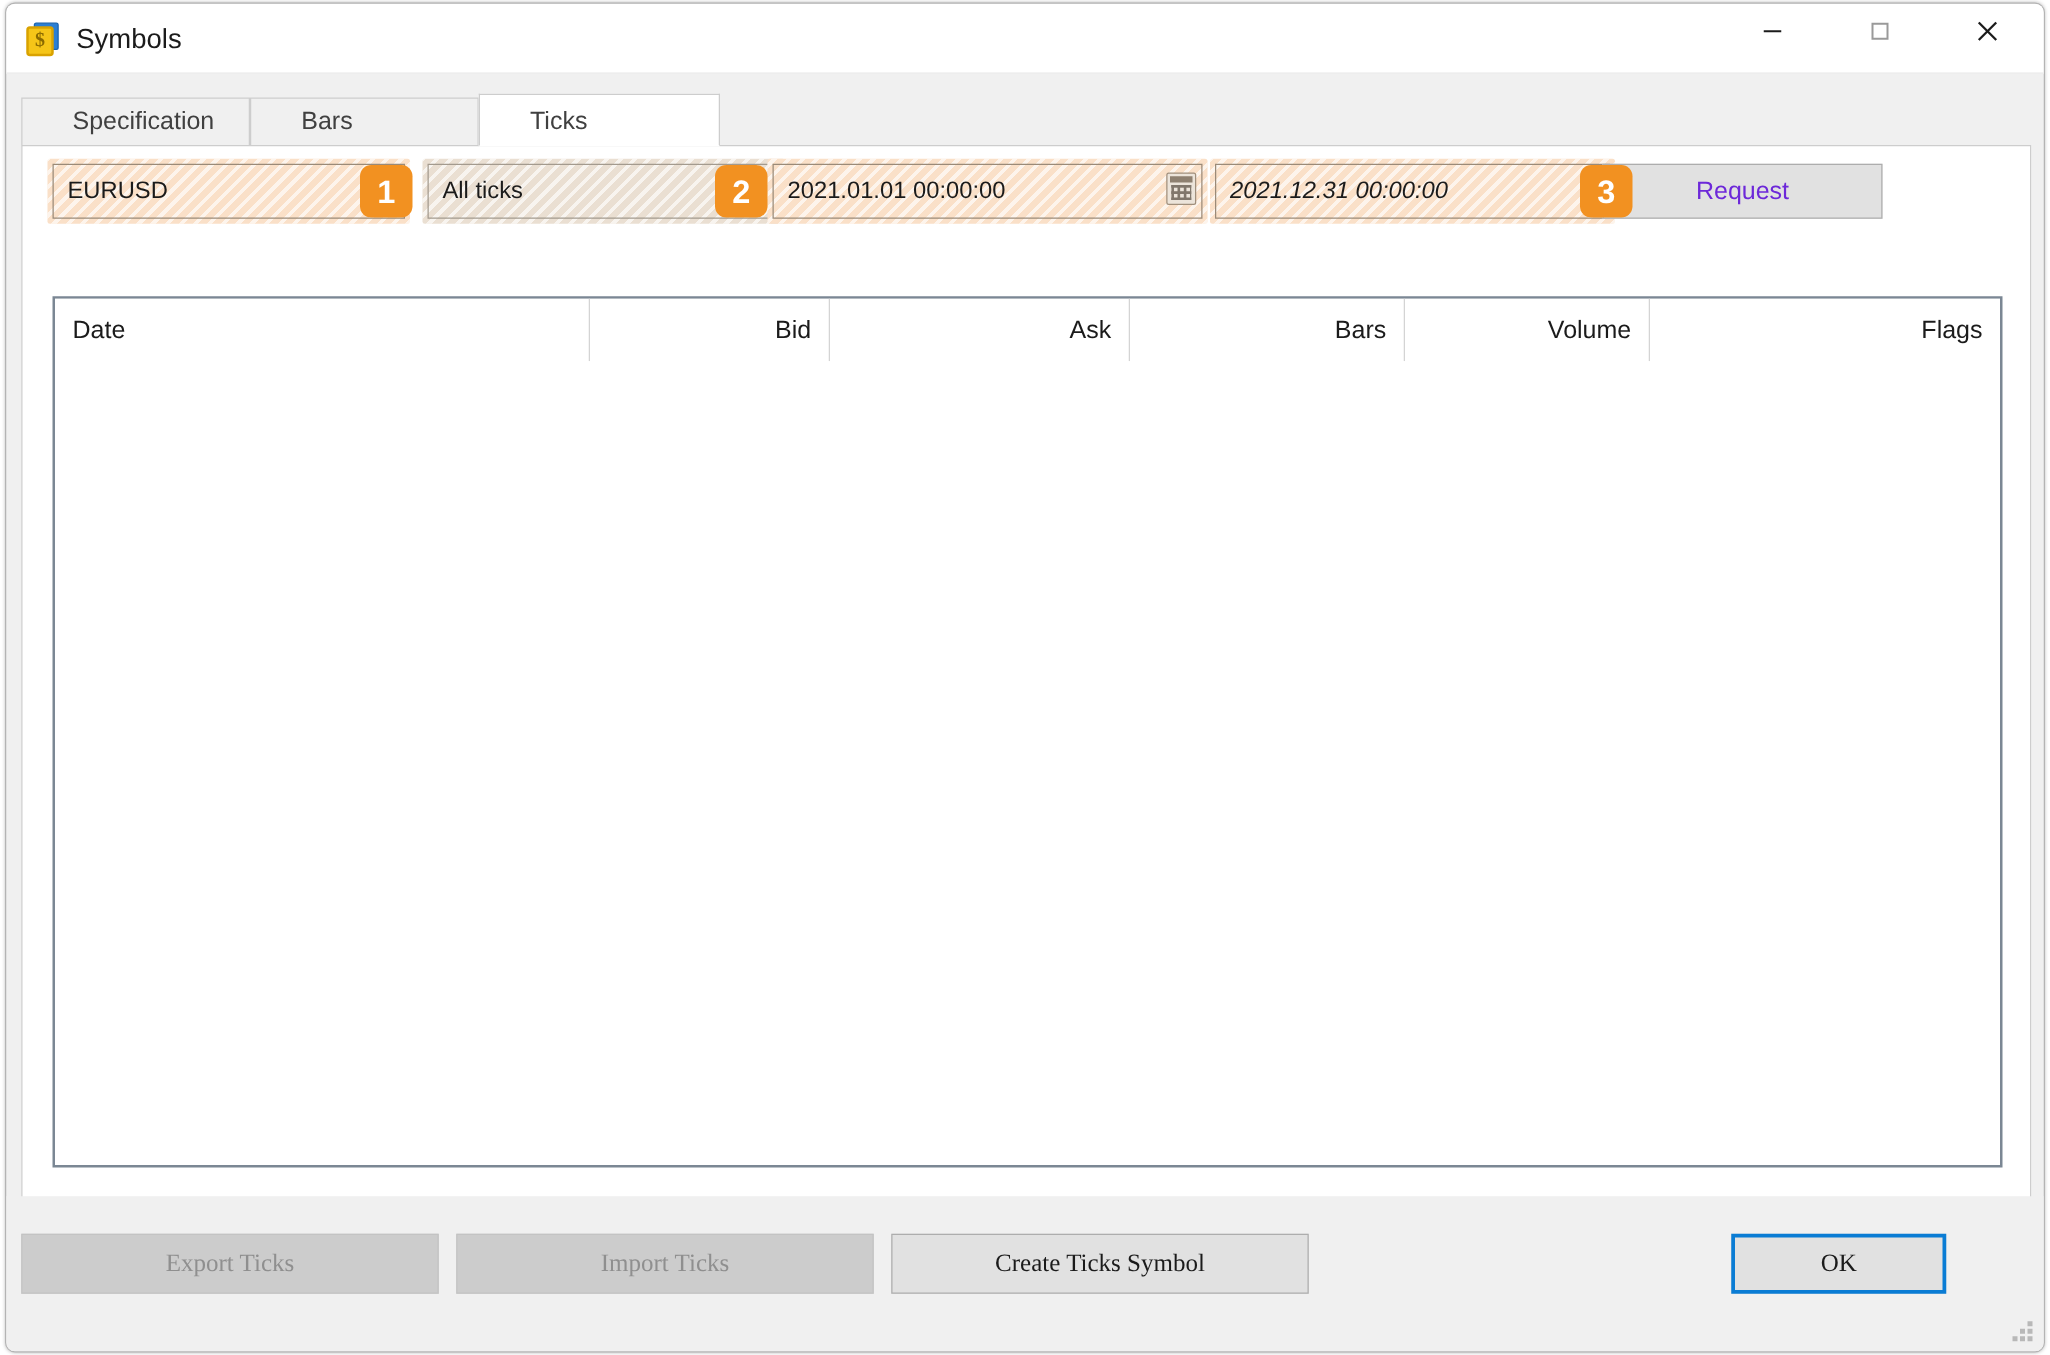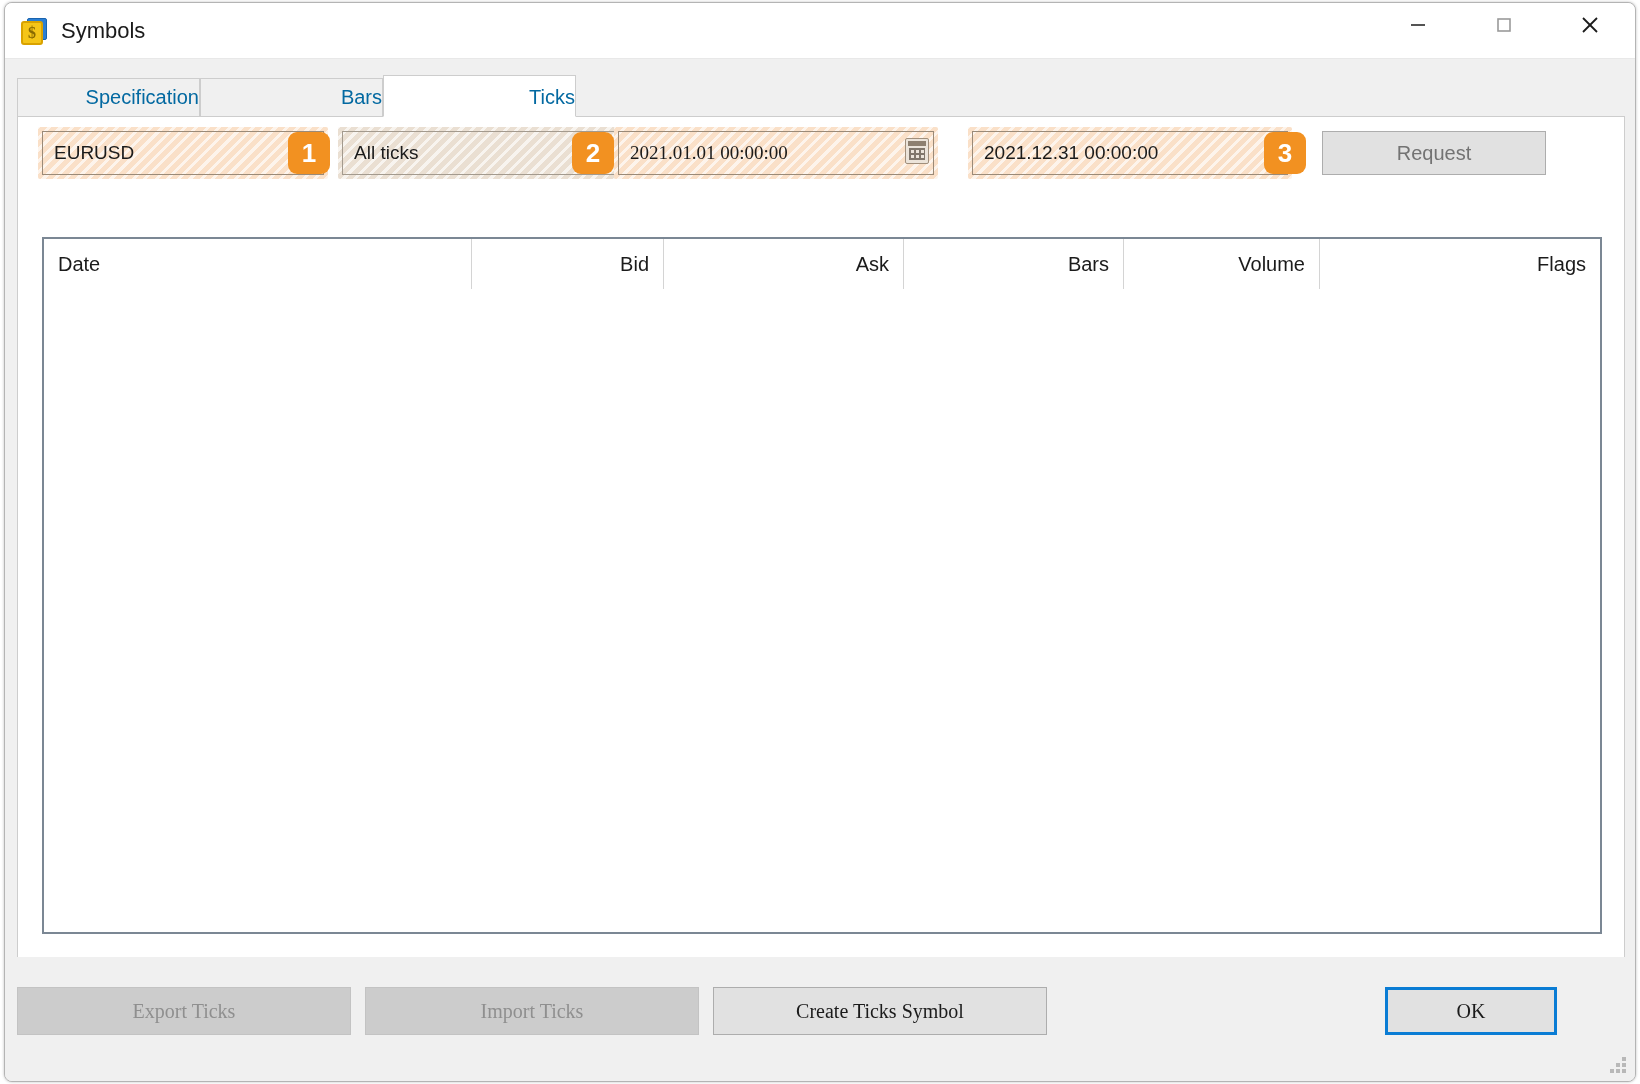--- a/index.html
+++ b/index.html
@@ -80,22 +80,22 @@
     position: absolute;
     left: 12px; top: 72px;
     width: 1608px; height: 42px;
   }
   .tab {
     position: absolute; top: 3px;
     height: 39px;
     background: #f0f0f0;
     border: 1px solid #cdcdcd;
     font-size: 20px;
-    color: #0369a1;
-    text-align: right;
+    color: #404040;
+    text-align: left;
     line-height: 37px;
     cursor: default;
     padding-left: 40px;
   }
   .tab.active {
     top: 0; height: 42px;
     background: #ffffff;
     border-bottom-color: #ffffff;
     line-height: 42px;
     z-index: 3;
@@ -182,26 +182,26 @@
     position: absolute; left: 3px; top: 9px; right: 3px; bottom: 3px;
     background-image:
       repeating-linear-gradient(to right, #6f6459 0 2px, transparent 2px 5px),
       repeating-linear-gradient(to bottom, #6f6459 0 2px, transparent 2px 5px);
     background-size: 5px 5px;
     opacity: 0.85;
   }
 
   .request-btn {
     position: absolute;
-    left: 1304px; top: 14px;
+    left: 1264px; top: 14px;
     width: 224px; height: 44px;
     background: #e1e1e1;
     border: 1px solid #adadad;
     font-size: 20px;
-    color: #737373;
+    color: #6d28d9;
     text-align: center;
     line-height: 42px;
     cursor: default;
   }
 
   
   .table-box {
     position: absolute;
     left: 24px; top: 120px;
     width: 1560px; height: 697px;
@@ -310,30 +310,30 @@
         <div class="field">EURUSD</div>
       </div>
       <div class="badge" style="left:270px; top:15px;">1</div>
 
       <div class="hl-wrap beige" style="left:320px; width:290px;">
         <div class="hatch"></div>
         <div class="field beige">All ticks</div>
       </div>
       <div class="badge" style="left:554px; top:15px;">2</div>
 
-      <div class="hl-wrap peach" style="left:596px; width:324px;font-family:Liberation Serif, serif;">
+      <div class="hl-wrap peach" style="left:596px; width:352px;">
         <div class="hatch"></div>
         <div class="field">2021.01.01 00:00:00</div>
         <div class="cal-btn">
           <div class="cal-top"></div>
           <div class="cal-grid"></div>
         </div>
       </div>
 
-      <div class="hl-wrap peach" style="left:950px; width:324px;">
+      <div class="hl-wrap peach" style="left:950px; width:324px;font-style:italic;">
         <div class="hatch"></div>
         <div class="field">2021.12.31 00:00:00</div>
       </div>
       <div class="badge" style="left:1246px; top:15px;">3</div>
 
       <div class="request-btn">Request</div>
     </div>
 
     <div class="table-box">
       <div class="table-head">

